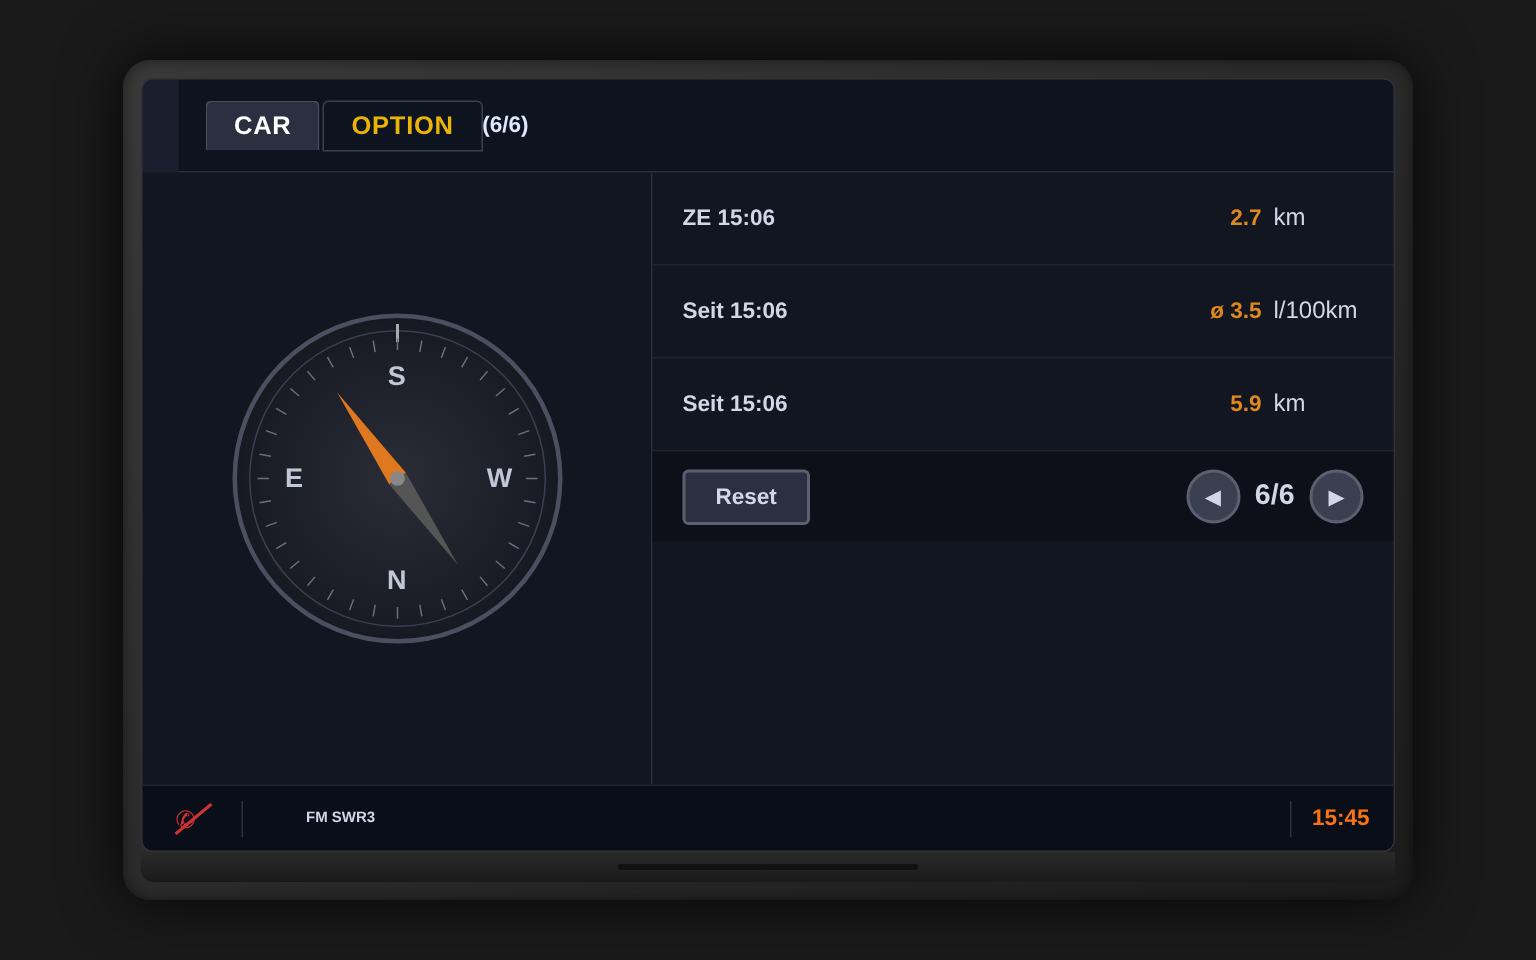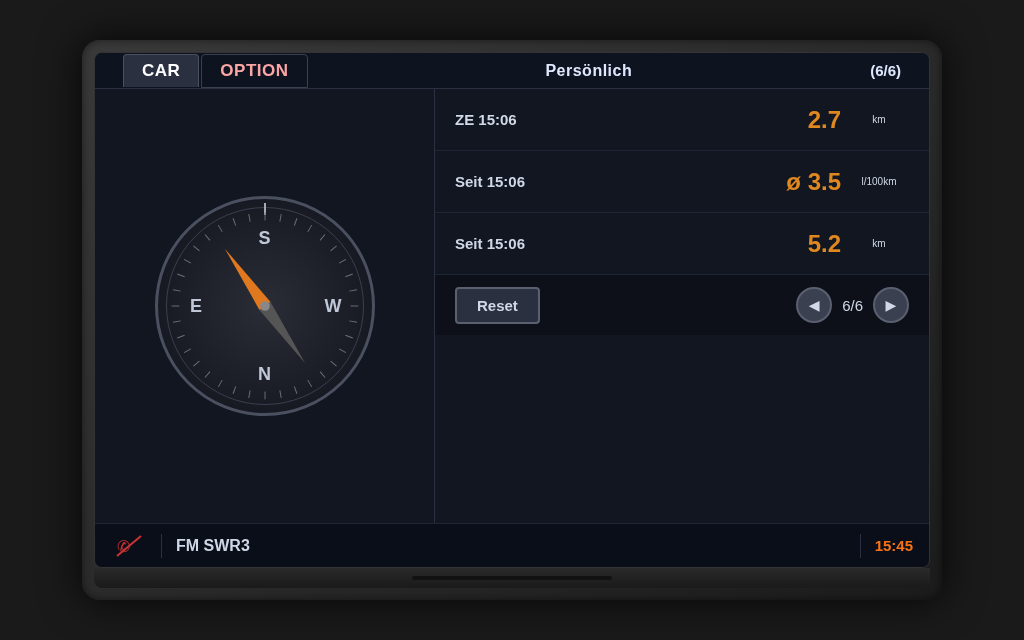--- a/index.html
+++ b/index.html
@@ -35,22 +35,23 @@
       flex-direction: column;
       border: 1px solid #333;
     }
 
     
     .header {
       display: flex;
       align-items: center;
       background: #0d1420;
       border-bottom: 1px solid #2a3040;
-      height: 36px;
-      padding: 0 28px;
+      height: 62px;
+      padding: 0 18px;
+      margin-left: 24px;
     }
 
     .tab {
       padding: 6px 18px;
       font-size: 17px;
       font-weight: bold;
       border-radius: 4px 4px 0 0;
       cursor: pointer;
       letter-spacing: 0.5px;
     }
@@ -58,21 +59,21 @@
     .tab-car {
       background: #2a3040;
       color: #ffffff;
       border: 1px solid #4a5060;
       border-bottom: none;
       margin-right: 2px;
     }
 
     .tab-option {
       background: transparent;
-      color: #fca5a5;
+      color: #eab308;
       border: 1px solid #3a4050;
     }
 
     .header-title {
       flex: 1;
       text-align: center;
       color: #e0e8ff;
       font-size: 16px;
       font-weight: bold;
       letter-spacing: 0.5px;
@@ -177,32 +178,31 @@
 
     .data-label {
       color: #d0d8e8;
       font-size: 15px;
       font-weight: bold;
       flex: 1;
     }
 
     .data-value {
       color: #e08820;
-      font-size: 24px;
+      font-size: 15px;
       font-weight: bold;
       min-width: 60px;
       text-align: right;
       margin-right: 8px;
     }
 
     .data-unit {
       color: #d0d8e8;
-      font-size: 10px;
+      font-size: 16px;
       min-width: 60px;
-      text-align: center;
     }
 
     .charging-icon {
       font-size: 18px;
       color: #d0d8e8;
       flex: 1;
     }
 
     
     .data-row-bottom {
@@ -240,22 +240,22 @@
       display: flex;
       align-items: center;
       justify-content: center;
       cursor: pointer;
       color: #d0d8e8;
       font-size: 14px;
     }
 
     .nav-page {
       color: #d0d8e8;
-      font-size: 15px;
-      font-weight: normal;
+      font-size: 19px;
+      font-weight: bold;
     }
 
     
     .status-bar {
       height: 44px;
       background: #0a0e18;
       border-top: 1px solid #1e2535;
       display: flex;
       align-items: center;
       padding: 0 16px;
@@ -271,23 +271,24 @@
 
     .status-divider {
       width: 1px;
       height: 24px;
       background: #2a3040;
       margin-right: 14px;
     }
 
     .status-radio {
       color: #d0d8e8;
-      font-size: 16px;
-      font-weight: bold;
-      flex: 1;
+      font-size: 10px;
+      font-weight: bold;
+      flex: 1;
+      margin-left: 28px;
     }
 
     .status-time {
       color: #f97316;
       font-size: 15px;
       font-weight: bold;
     }
 
     
     .hardware-bar {
@@ -315,21 +316,20 @@
   </style>
 </head>
 <body>
 
 <div class="outer-frame">
   <div class="screen">
 
     <div class="header">
       <div class="tab tab-car">CAR</div>
       <div class="tab tab-option">OPTION</div>
-      <div class="header-title">Persönlich</div>
       <div class="header-pagination">(6/6)</div>
     </div>
 
     <div class="main-content">
 
       <div class="compass-section">
         <div class="compass-container">
           <div class="compass-outer">
             <div class="compass-inner-ring"></div>
             <div class="compass-top-tick"></div>
@@ -405,21 +405,21 @@
         </div>
 
         <div class="data-row">
           <span class="data-label">Seit 15:06</span>
           <span class="data-value">ø 3.5</span>
           <span class="data-unit">l/100km</span>
         </div>
 
         <div class="data-row">
           <span class="data-label">Seit 15:06</span>
-          <span class="data-value">5.2</span>
+          <span class="data-value">5.9</span>
           <span class="data-unit">km</span>
         </div>
 
 
         <div class="data-row-bottom">
           <button class="reset-button">Reset</button>
           <div class="nav-controls">
             <div class="nav-button">
               <span>◀</span>
             </div>

